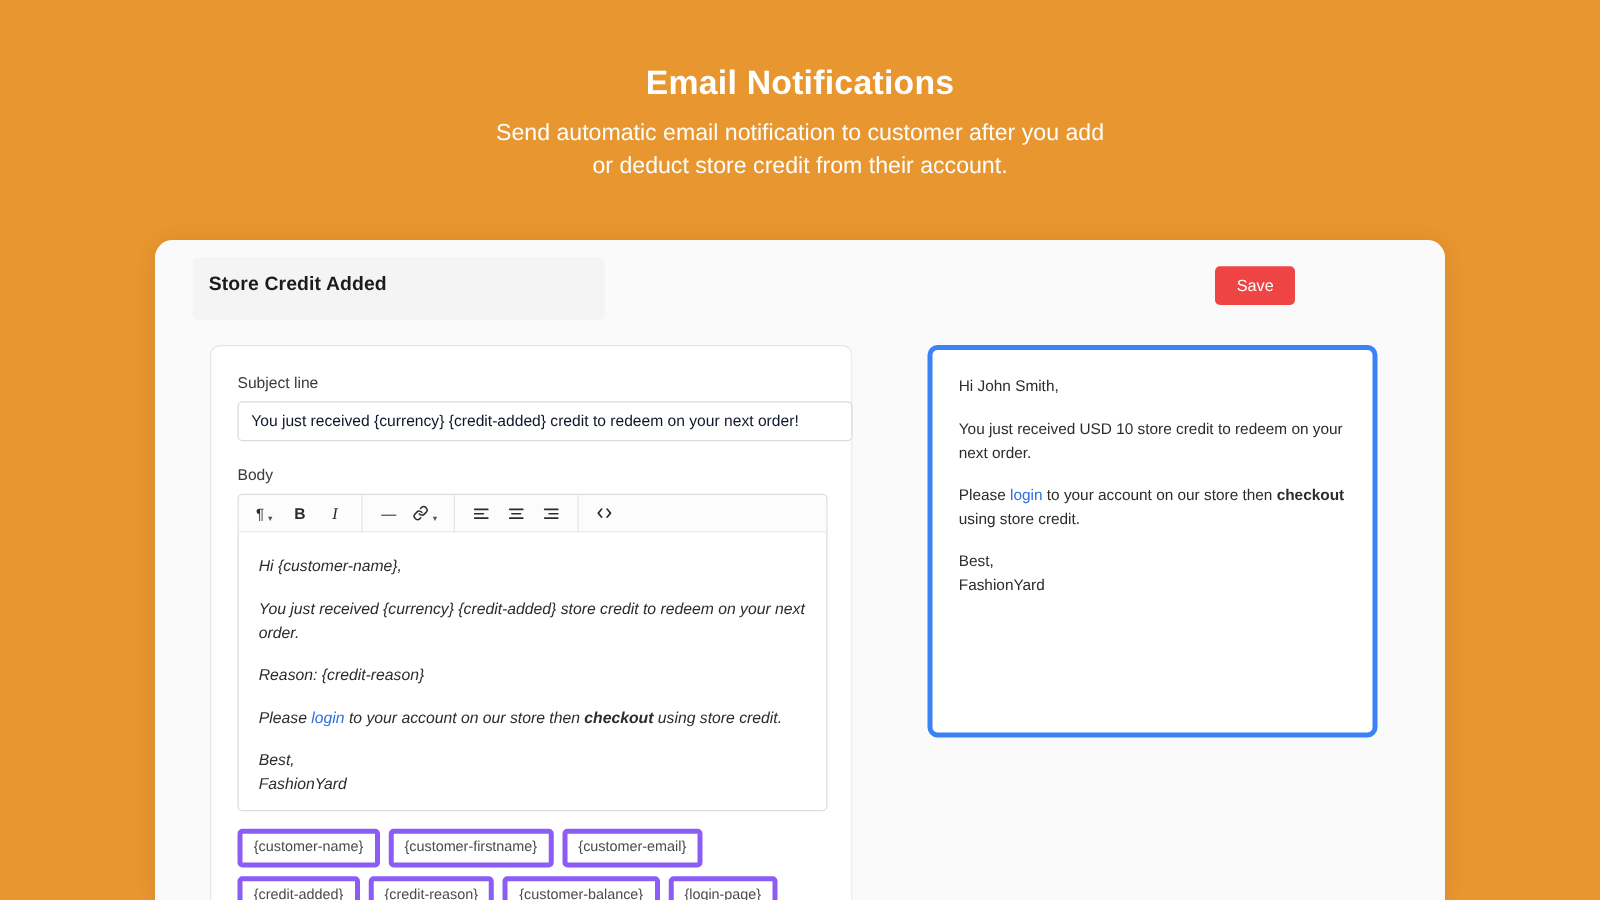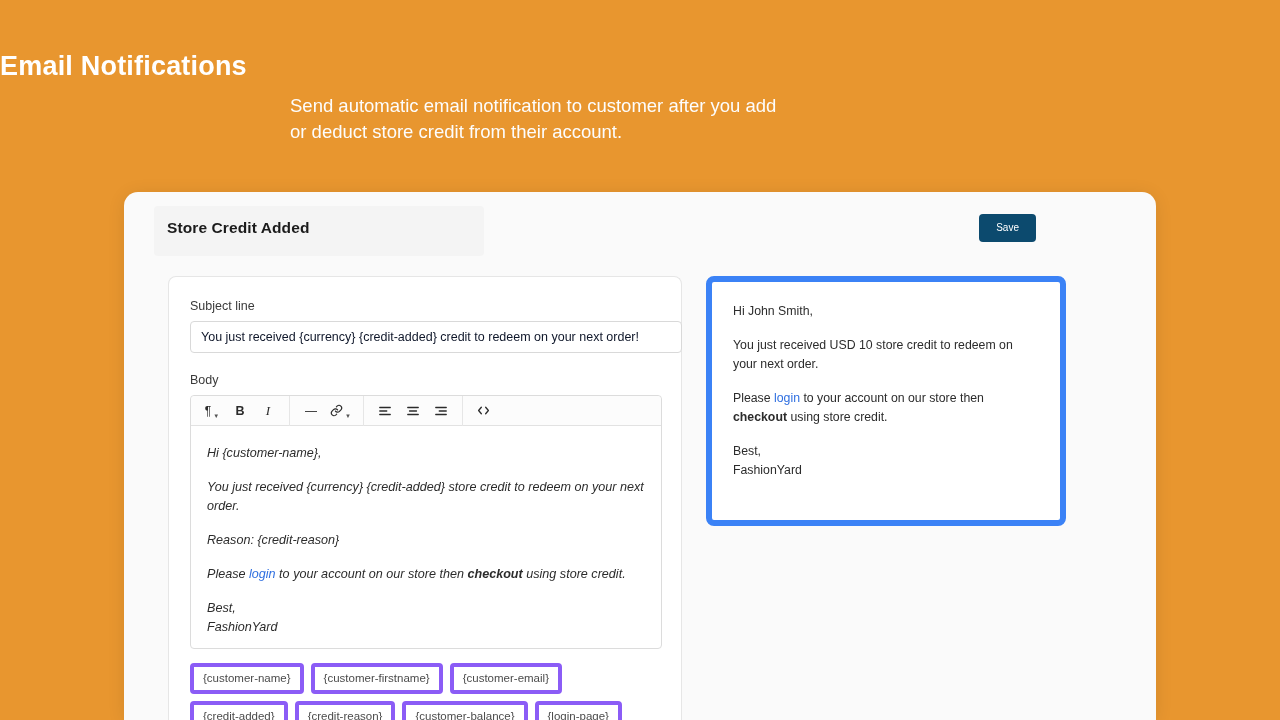--- a/index.html
+++ b/index.html
@@ -11,20 +11,21 @@
   body {
     font-family: "Liberation Sans", sans-serif;
     background: #e8962f;
     position: relative;
   }
 
   
   .hero {
     width: 1280px;
     padding-top: 52px;
+    text-align: center;
     color: #ffffff;
   }
   .hero-title {
     font-size: 27px;
     font-weight: bold;
     letter-spacing: .2px;
     margin: 0 0 11px 0;
     line-height: 1.1;
   }
   .hero-sub {
@@ -70,23 +71,23 @@
   }
   .card-title {
     font-size: 15.5px;
     font-weight: bold;
     color: #1b1b1b;
     letter-spacing: .1px;
     position: relative;
     z-index: 2;
   }
   .save-button {
-    background: #0c4a6e;
+    background: #ef4444;
     color: #ffffff;
-    font-size: 10px;
+    font-size: 13px;
     font-weight: 400;
     border: none;
     border-radius: 4px;
     padding: 9px 17px;
     cursor: pointer;
     font-family: "Liberation Sans", sans-serif;
     line-height: 1;
   }
 
   
@@ -208,28 +209,29 @@
     color: #4b4b4b;
     padding: 5px 9px;
     cursor: pointer;
     line-height: 1.1;
     white-space: nowrap;
   }
 
   
   .preview-panel {
     width: 360px;
-    height: 250px;
+    height: 314px;
     background: #ffffff;
-    border: 6px solid #3b82f6;
+    border: 4px solid #3b82f6;
     border-radius: 8px;
     padding: 20px 21px;
     font-size: 12.3px;
     color: #2c2c2c;
     line-height: 1.5;
+    margin-left: 36px;
   }
   .preview-panel p { margin: 0 0 16px 0; }
   .preview-panel p:last-child { margin-bottom: 0; }
   .preview-panel a { color: #2f6fe0; text-decoration: none; }
   .preview-panel b { font-weight: bold; }
 </style>
 </head>
 <body>
 
 <div class="hero">

